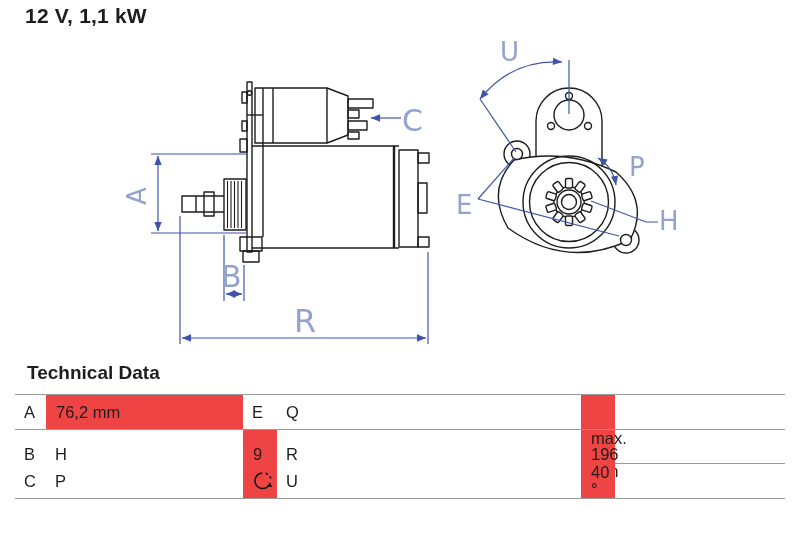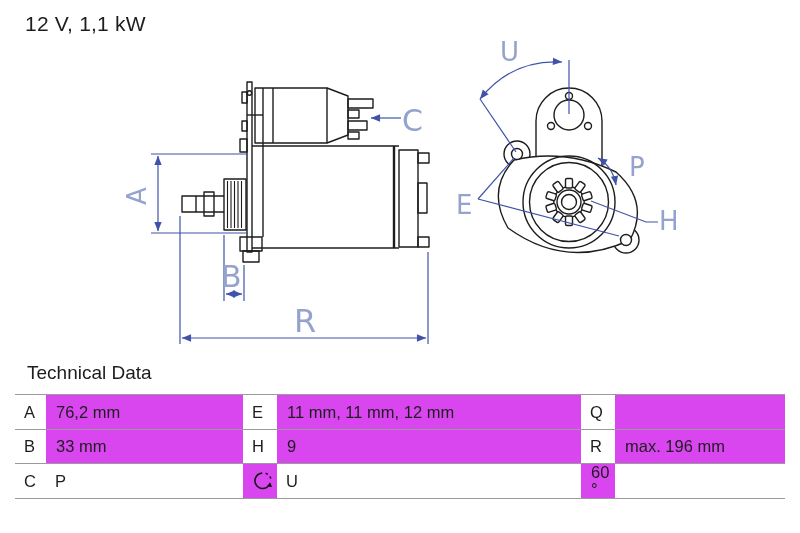--- a/index.html
+++ b/index.html
@@ -2,41 +2,41 @@
 <html><head>
 <meta charset="utf-8">
 <style>
   html,body{margin:0;padding:0}
   body{
     width:800px;height:533px;position:relative;overflow:hidden;
     background:#ffffff;color:#1d1d1d;
     font-family:"Liberation Sans", sans-serif;
   }
   .title{
-    position:absolute;left:25px;top:12px;
-    font-size:21px;font-weight:400;letter-spacing:.2px;
+    position:absolute;left:25px;top:4px;
+    font-size:21px;font-weight:700;letter-spacing:.2px;
   }
   svg.drawing{position:absolute;left:0;top:0}
   .tech-heading{
     position:absolute;left:27px;top:362px;
-    font-size:19px;font-weight:400;
+    font-size:19px;font-weight:700;
   }
   .data-table{
     position:absolute;left:15px;top:394px;width:770px;
     border-bottom:1.4px solid #9b9b9b;
   }
   .t-row{
     display:grid;
     grid-template-columns:31px 197px 34px 304px 34px 170px;
     height:33.6px;
     border-top:1.4px solid #9b9b9b;
   }
   .cell{display:flex;align-items:center;font-size:16.5px;line-height:1}
   .key{background:#ffffff;padding-left:9px}
-  .val{background:#d946ef;padding-left:10px}
+  .val{background:#ef4444;padding-left:10px}
   .dim-label{font-family:"DejaVu Sans", sans-serif;fill:#96a2ce}
   .rot-icon{display:block}
 </style>
 </head>
 <body>
 
 <div class="title">12 V, 1,1 kW</div>
 
 <svg class="drawing" width="800" height="390" viewBox="0 0 800 390">
   <defs>
@@ -190,40 +190,38 @@
 </svg>
 
 <div class="tech-heading">Technical Data</div>
 
 <div class="data-table">
 
   <div class="t-row">
     <div class="cell key">A</div>
     <div class="cell val">76,2 mm</div>
     <div class="cell key">E</div>
-    <div class="cell val">11 mm, 11 mm, 12 mm</div>
     <div class="cell key">Q</div>
     <div class="cell val"></div>
   </div>
 
   <div class="t-row">
     <div class="cell key">B</div>
-    <div class="cell val">33 mm</div>
     <div class="cell key">H</div>
     <div class="cell val">9</div>
     <div class="cell key">R</div>
     <div class="cell val">max. 196 mm</div>
   </div>
 
   <div class="t-row">
     <div class="cell key">C</div>
     <div class="cell key">P</div>
     <div class="cell val">
       <svg class="rot-icon" width="23" height="23" viewBox="0 0 24 24">
         <path d="M9.6,4.3 A8,8 0 1 0 16.8,16.6" fill="none" stroke="#111111" stroke-width="1.6"></path>
         <path d="M13.2,4.5 A8,8 0 0 1 18.6,10.2" fill="none" stroke="#111111" stroke-width="1.6" stroke-dasharray="2.6 2.8"></path>
         <polygon points="19.9,18.8 14.6,18.2 17.8,13.8" fill="#111111"></polygon>
       </svg>
     </div>
     <div class="cell key">U</div>
-    <div class="cell val">60 °</div>
+    <div class="cell val">40 °</div>
   </div>
 </div>
 
 </body></html>

